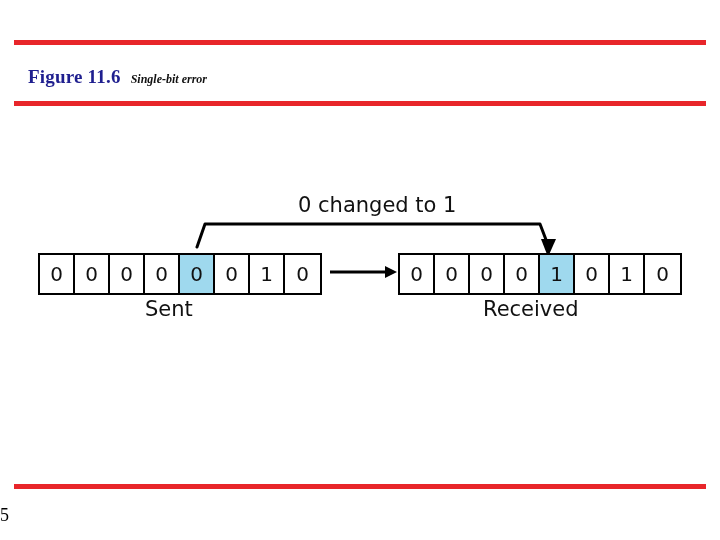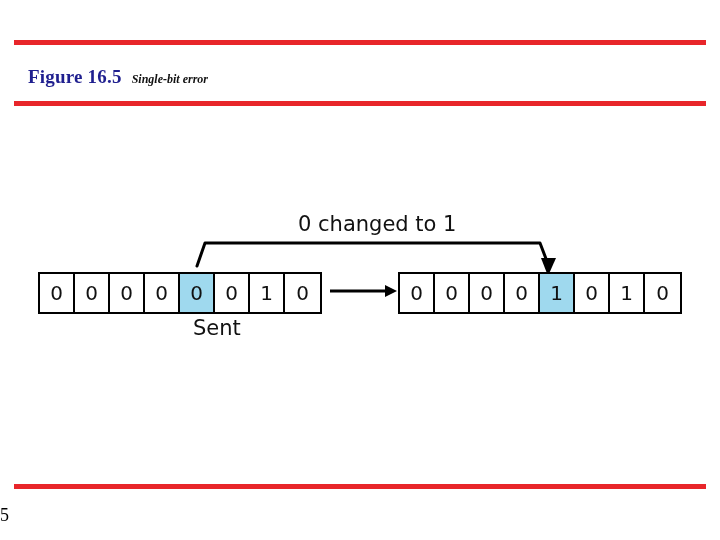--- a/index.html
+++ b/index.html
@@ -55,21 +55,21 @@
     top: 505px;
     font-family: "Liberation Serif", serif;
     font-size: 18px;
     color: #000000;
   }
 
   
   .diagram {
     position: absolute;
     left: 0;
-    top: 188px;
+    top: 169px;
     width: 572px;
     height: 180px;
   }
 
   .label-changed {
     position: absolute;
     left: 298px;
     top: 24px;
     font-size: 21px;
     color: #111111;
@@ -104,39 +104,39 @@
   .cell.hl { background: #9fd9ee; }
 
   .caption {
     position: absolute;
     top: 128px;
     font-size: 21px;
     color: #111111;
     font-family: "DejaVu Sans", sans-serif;
     white-space: nowrap;
   }
-  .cap-sent     { left: 145px; margin-left: 48px; }
+  .cap-sent     { left: 145px; }
   .cap-received { left: 483px; }
 
   svg.overlay {
     position: absolute;
     left: 0;
     top: 0;
     width: 720px;
     height: 180px;
     pointer-events: none;
   }
 </style>
 </head>
 <body>
 
 <div class="rule rule-top"></div>
 
 <div class="title-row">
-  <span class="fig-num">Figure 16.5</span>
+  <span class="fig-num">Figure 11.6</span>
   <span class="fig-caption">Single-bit error</span>
 </div>
 
 <div class="rule rule-mid"></div>
 
 <div class="diagram">
 
   <div class="label-changed">0 changed to 1</div>
 
   <svg class="overlay" viewBox="0 0 720 180">
@@ -164,17 +164,18 @@
     <div class="cell">0</div>
     <div class="cell">0</div>
     <div class="cell">0</div>
     <div class="cell hl">1</div>
     <div class="cell">0</div>
     <div class="cell">1</div>
     <div class="cell">0</div>
   </div>
 
   <div class="caption cap-sent">Sent</div>
+  <div class="caption cap-received">Received</div>
 </div>
 
 <div class="rule rule-bottom"></div>
 
 <div class="page-num">5</div>
 
 </body></html>

